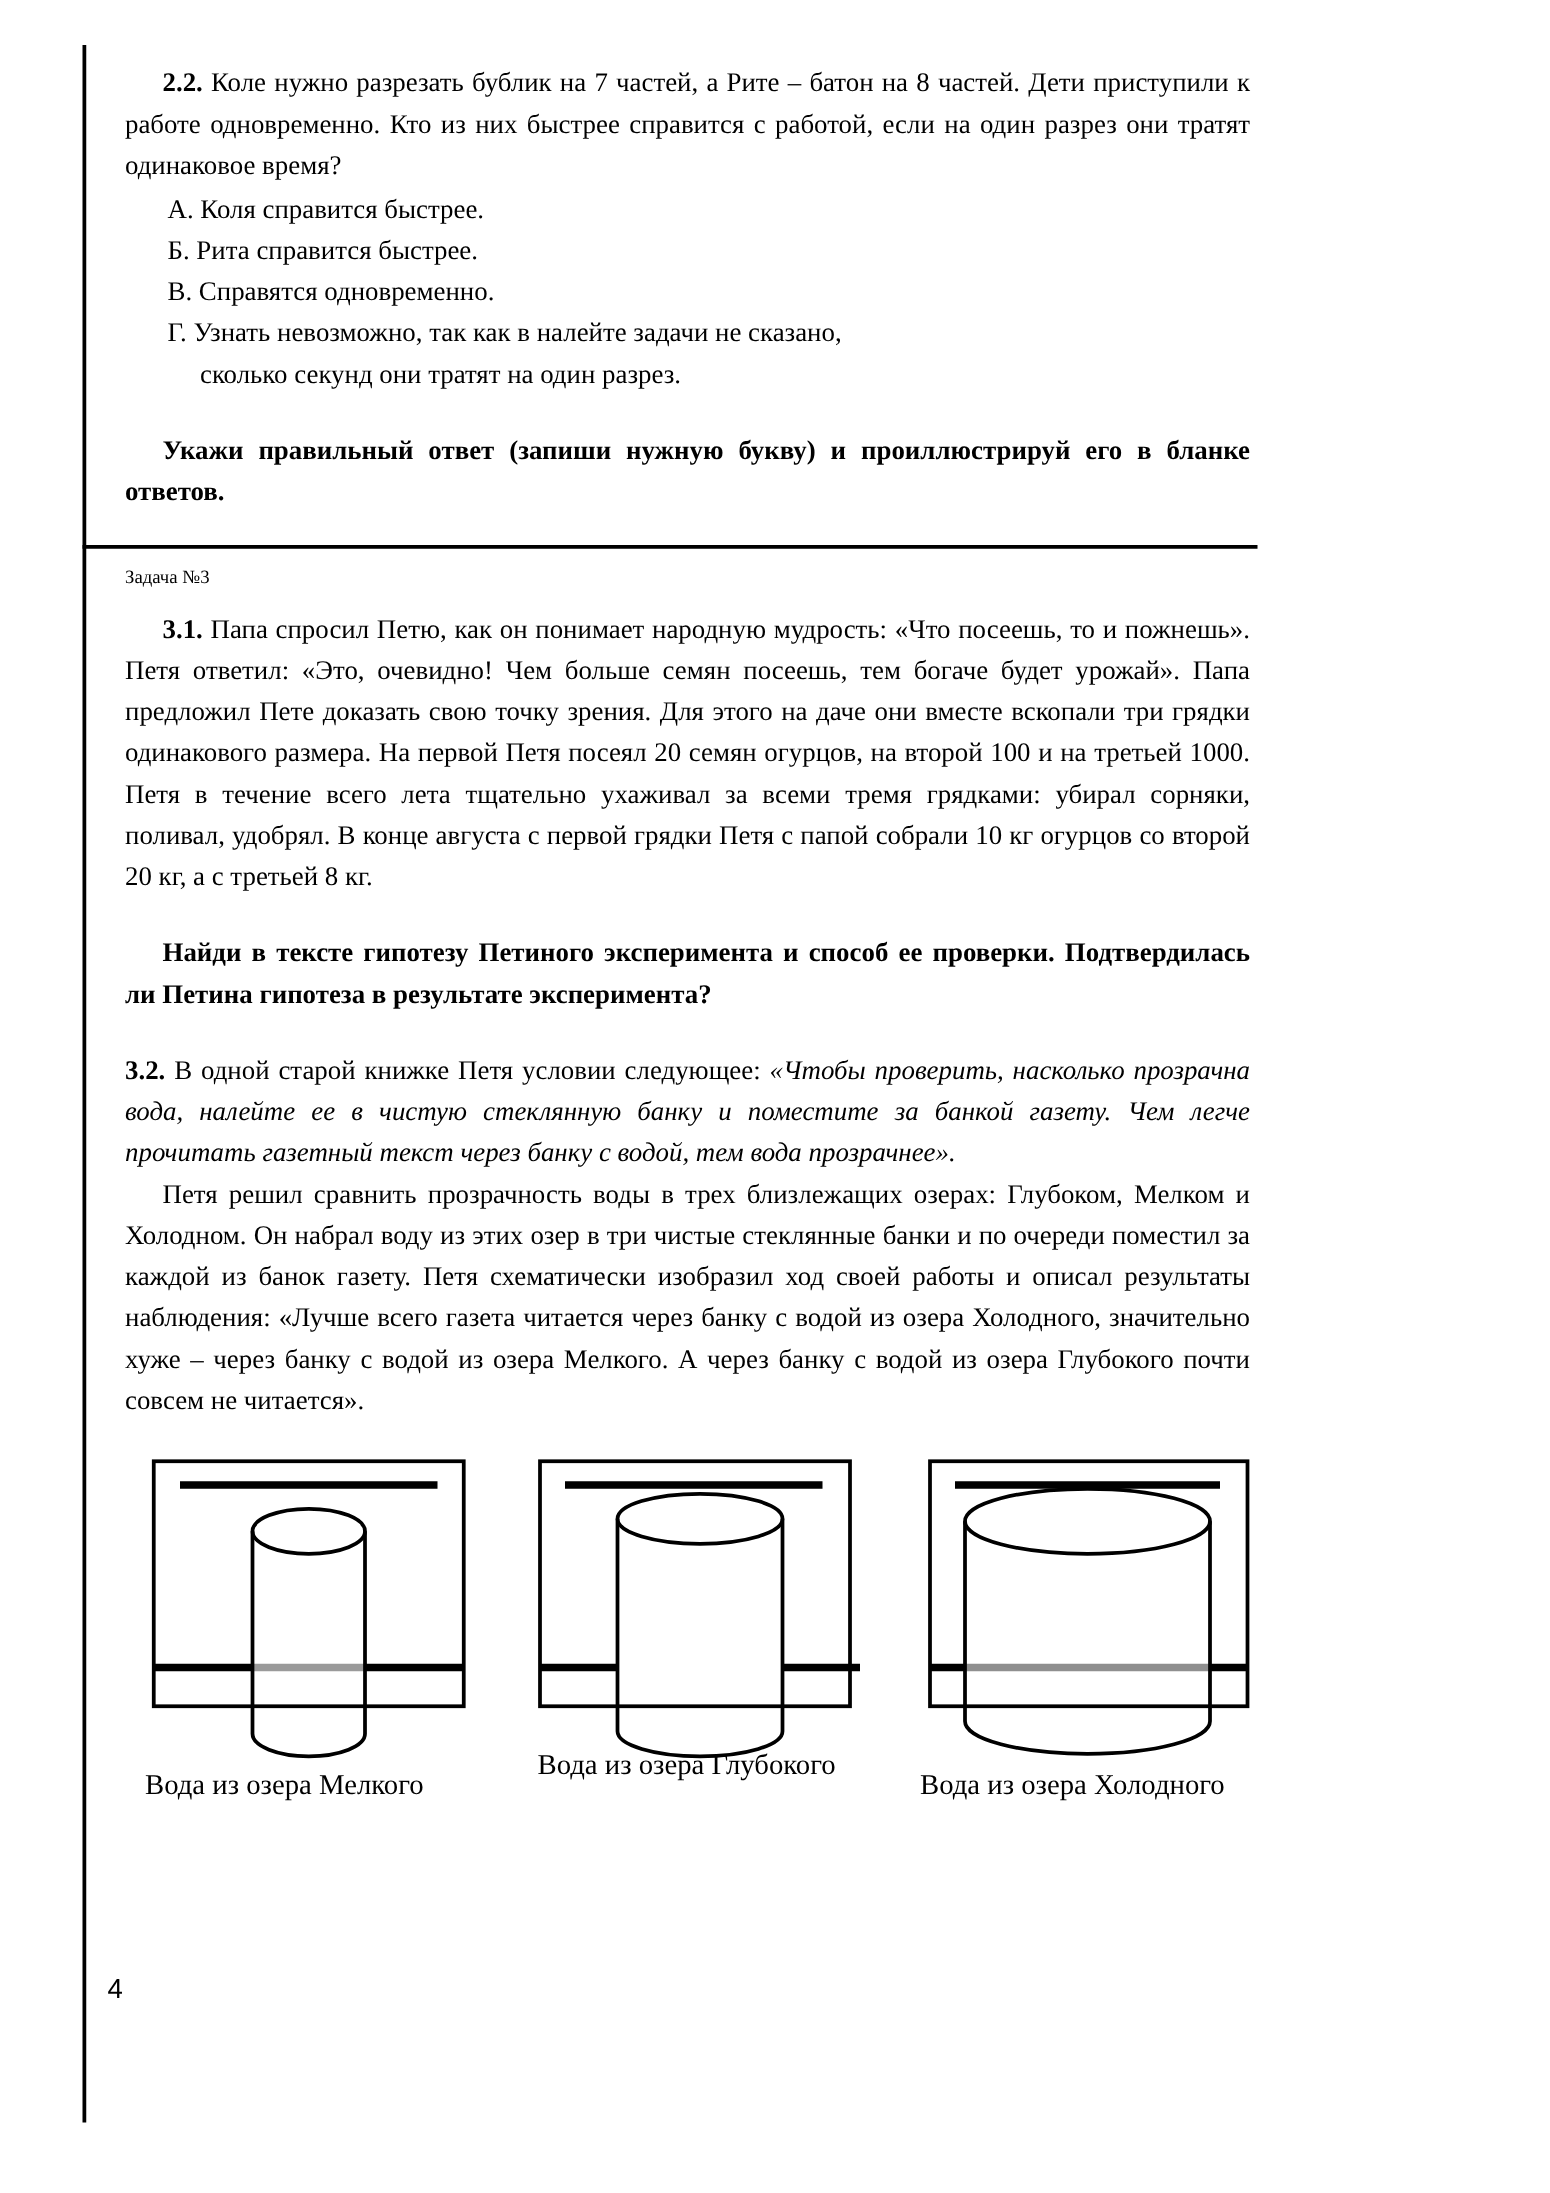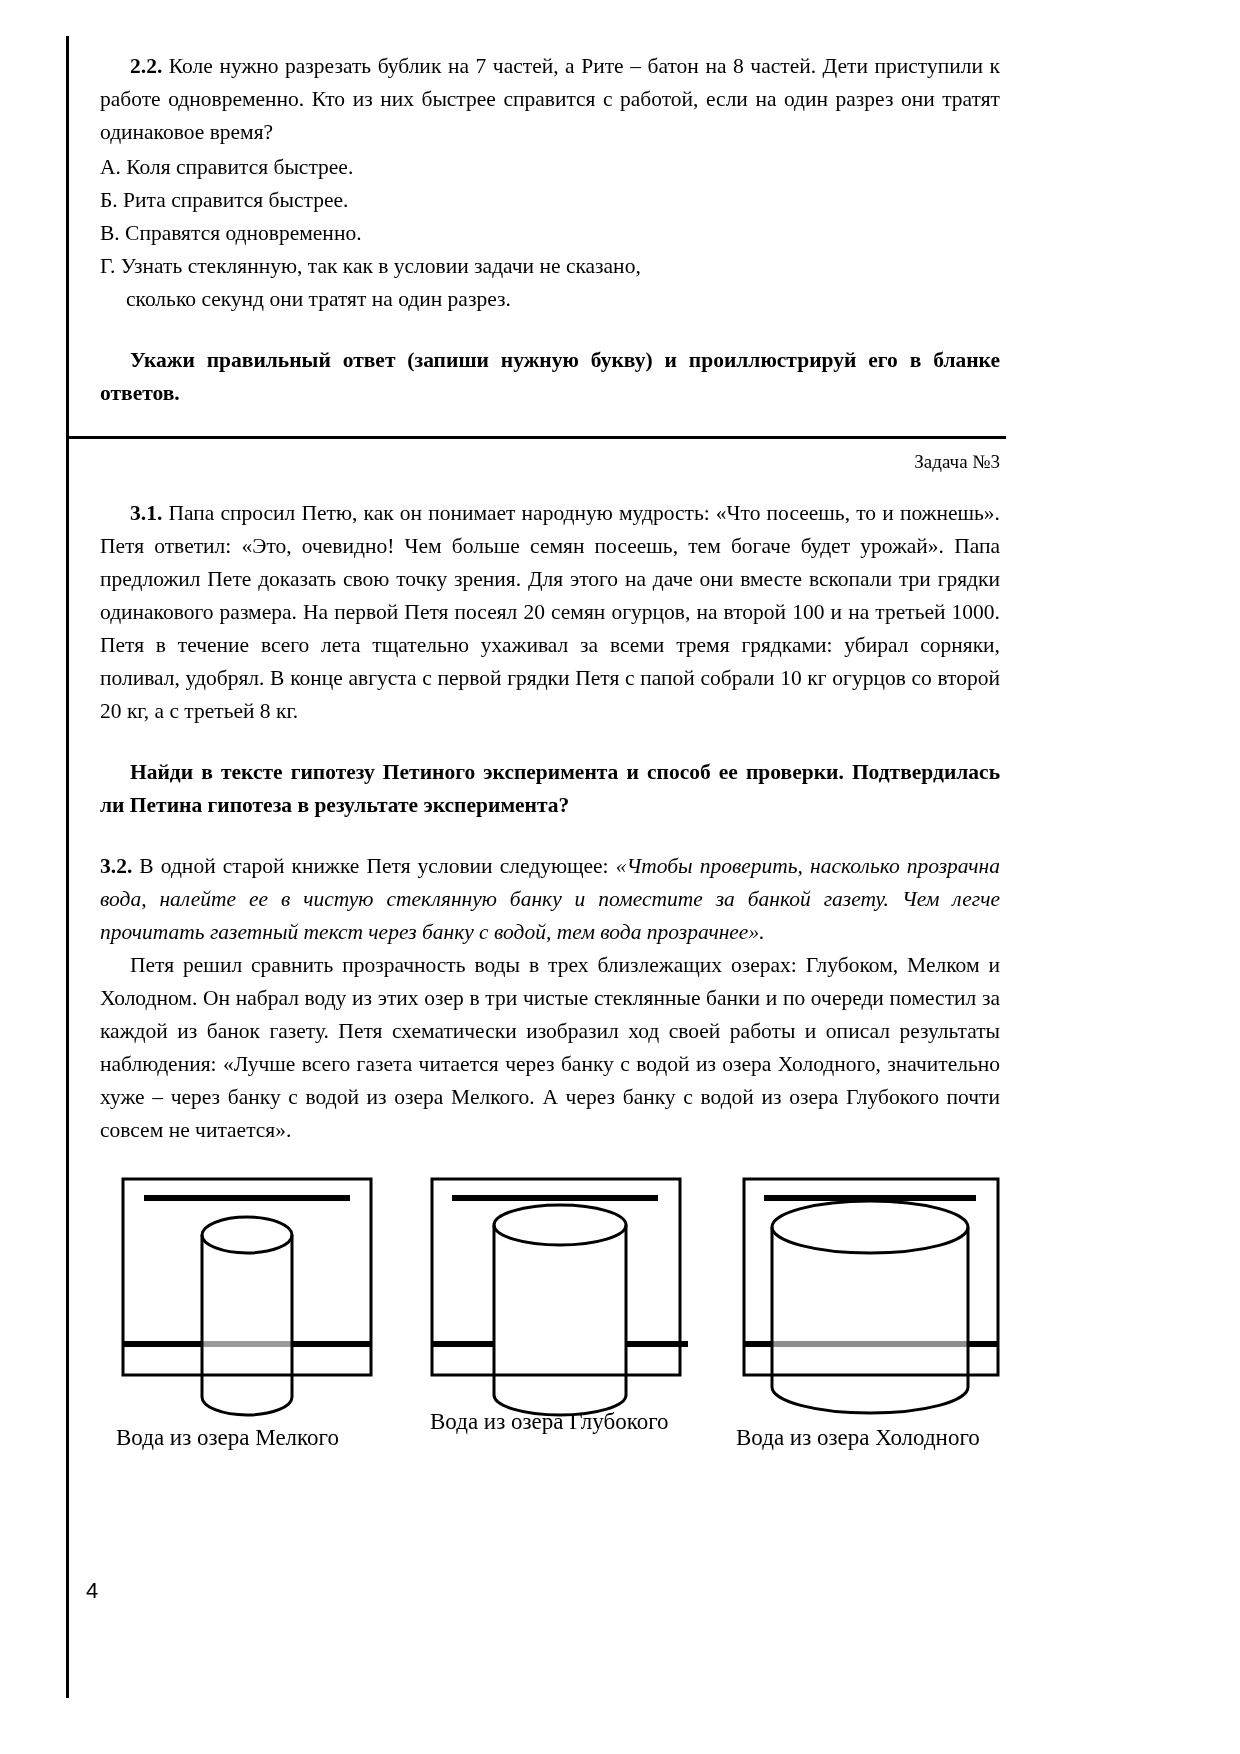--- a/index.html
+++ b/index.html
@@ -41,20 +41,21 @@
     font-size: 21.5px;
     line-height: 33px;
     text-align: justify;
     text-justify: inter-word;
   }
   .indent { text-indent: 30px; }
   .task-para { margin-bottom: 0; }
   .num { font-weight: bold; }
   .choices {
     margin-top: 2px;
+    margin-left: 34px;
   }
   .choice {
     font-size: 21.5px;
     line-height: 33px;
   }
   .choice-cont {
     font-size: 21.5px;
     line-height: 33px;
     margin-left: 26px;
   }
@@ -67,25 +68,25 @@
   .spacer-28 { height: 28px; }
   
   .divider {
     position: relative;
     height: 3px;
     background: #000;
     margin: 26px 0 0 -34px;
     width: 940px;
   }
   .task-label {
-    text-align: right;
-    font-size: 19px;
+    text-align: left;
+    font-size: 15px;
     line-height: 30px;
     margin-top: 8px;
-    margin-bottom: 20px;
+    margin-bottom: 10px;
   }
   .italic { font-style: italic; }
   
   .figures {
     position: relative;
     margin-top: 26px;
     height: 300px;
   }
   .fig {
     position: absolute;
@@ -112,21 +113,21 @@
   <div class="left-rule"></div>
 
   <div class="content">
 
     <p class="indent task-para"><span class="num">2.2.</span> <span>Коле нужно разрезать бублик на 7 частей, а Рите – батон на 8 частей. Дети приступили к работе одновременно. Кто из них быстрее справится с работой, если на один разрез они тратят одинаковое время?</span></p>
 
     <div class="choices">
       <div class="choice">А. Коля справится быстрее.</div>
       <div class="choice">Б. Рита справится быстрее.</div>
       <div class="choice">В. Справятся одновременно.</div>
-      <div class="choice">Г. Узнать стеклянную, так как в условии задачи не сказано,</div>
+      <div class="choice">Г. Узнать невозможно, так как в налейте задачи не сказано,</div>
       <div class="choice-cont">сколько секунд они тратят на один разрез.</div>
     </div>
 
     <div class="spacer-28"></div>
 
     <p class="bold-instruction indent">Укажи правильный ответ (запиши нужную букву) и проиллюстрируй его в бланке ответов.</p>
 
     <div class="divider"></div>
 
     <div class="task-label">Задача №3</div>

